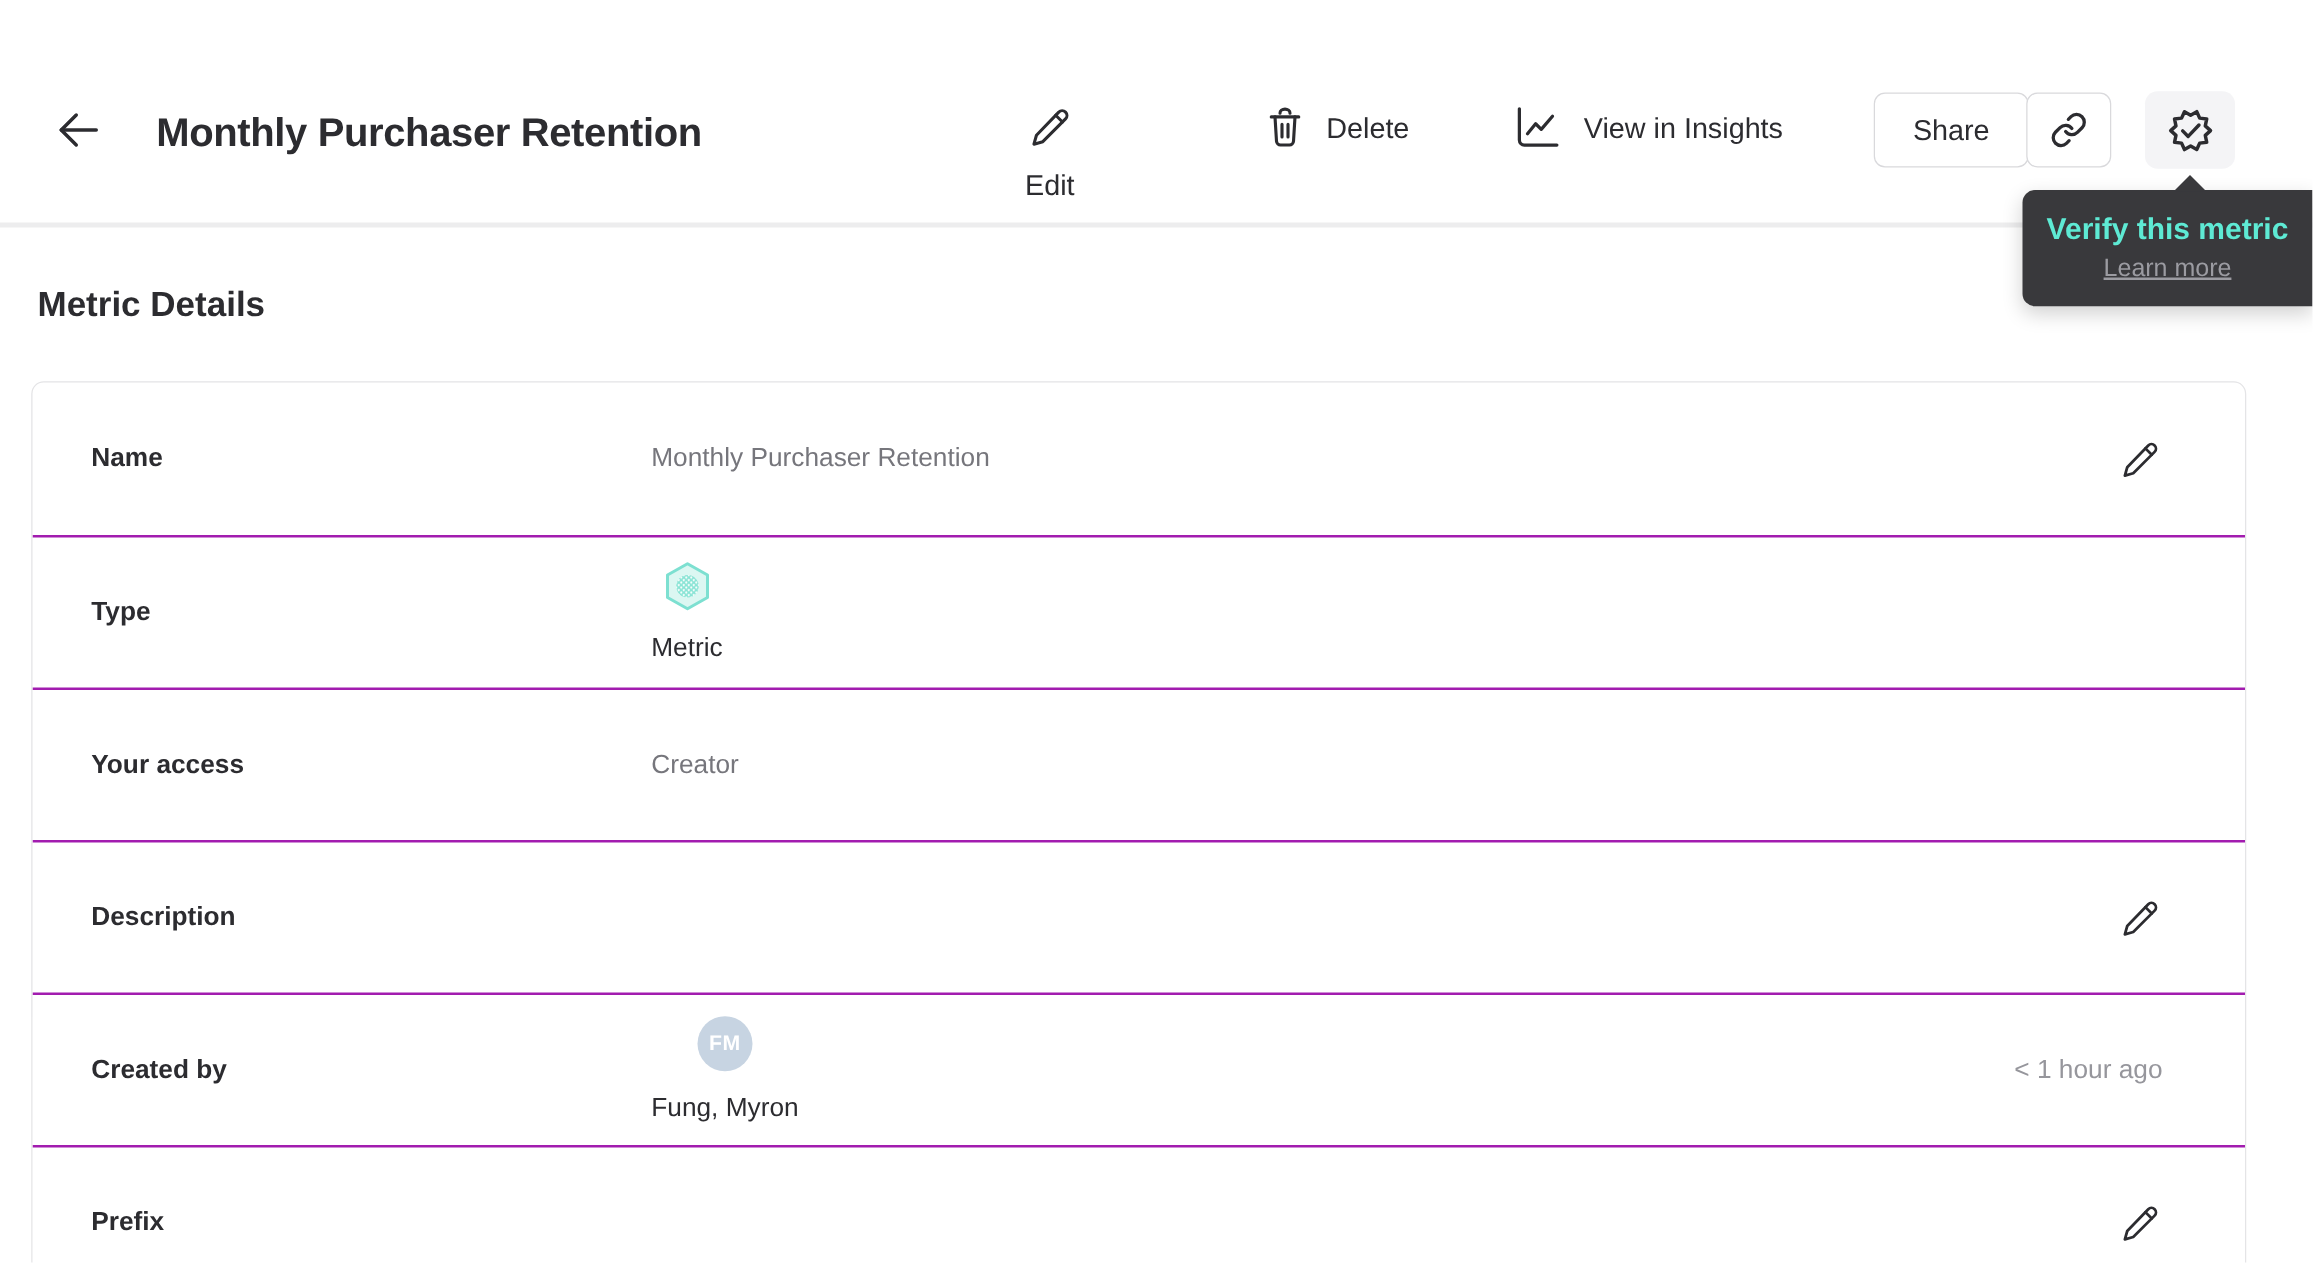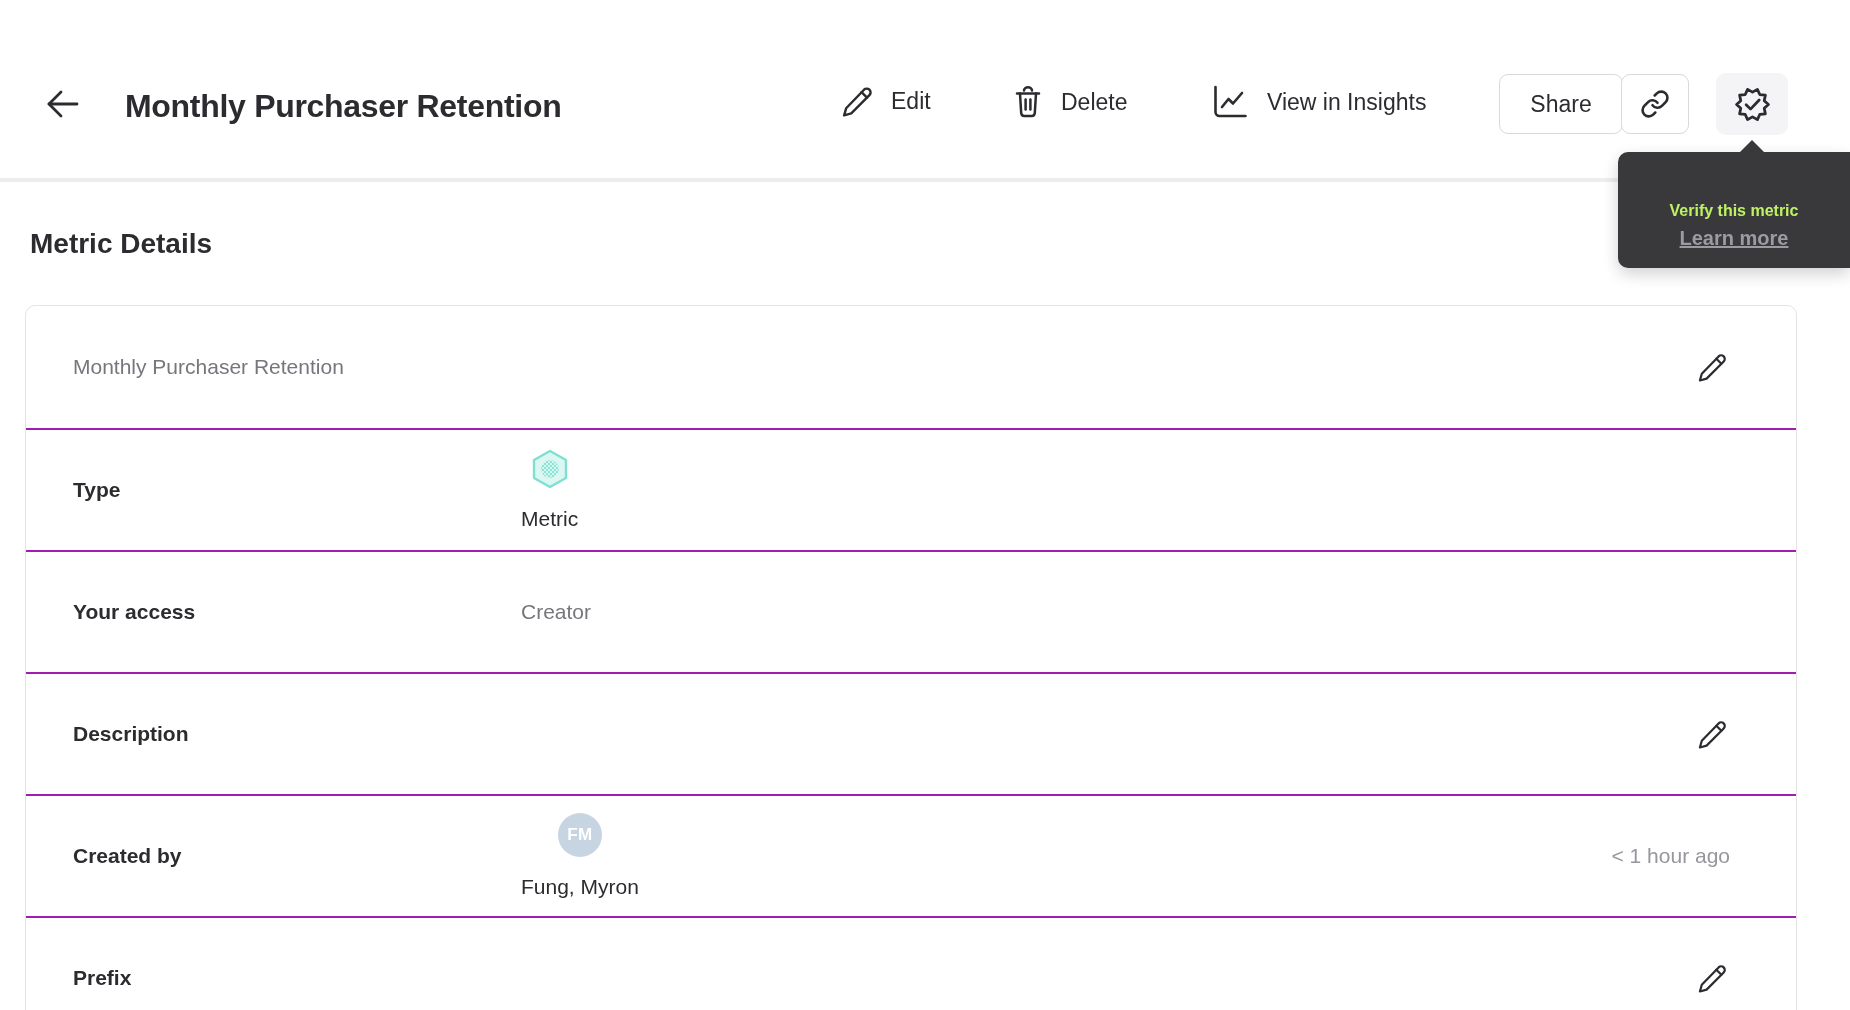--- a/index.html
+++ b/index.html
@@ -21,21 +21,21 @@
     position: absolute; left: 125px; top: 66px;
     font-size: 32px; font-weight: 700; letter-spacing: -0.3px; line-height: 1.2;
     white-space: nowrap;
   }
   .text-action {
     position: absolute; top: 84px; display: flex; align-items: center; gap: 17px;
     background: none; border: none; padding: 0; cursor: pointer;
     font-family: "Liberation Sans", sans-serif; font-size: 23px; font-weight: 500; color: #2c2c30;
     white-space: nowrap;
   }
-  .action-edit { left: 840px; }
+  .action-edit { left: 820px; flex-direction: column; }
   .action-delete { left: 1012px; }
   .action-insights { left: 1210px; }
   .btn-outline {
     position: absolute; top: 74px; height: 60px;
     display: flex; align-items: center; justify-content: center;
     background: #fff; border: 1.5px solid #d9d9dc; border-radius: 9px;
     font-family: "Liberation Sans", sans-serif; font-size: 23px; font-weight: 500; color: #2c2c30;
     cursor: pointer;
   }
   .btn-share { left: 1499px; width: 124px; text-align: center; }
@@ -51,23 +51,23 @@
     position: absolute; left: 1618px; top: 152px; width: 232px;
     background: #39393c; border-radius: 10px 0 0 10px;
     padding: 16px 12px 18px; text-align: center; z-index: 20;
     box-shadow: 0 6px 16px rgba(0,0,0,0.18);
   }
   .tooltip-arrow {
     position: absolute; top: -12px; left: 121px; width: 0; height: 0;
     border-left: 13px solid transparent; border-right: 13px solid transparent;
     border-bottom: 13px solid #39393c;
   }
-  .tooltip-title { color: #bef264; font-size: 16px; font-weight: 700; line-height: 1.3; margin-top: 33px; }
+  .tooltip-title { color: #5eead4; font-size: 24px; font-weight: 700; line-height: 1.3; }
   .tooltip-link {
-    display: inline-block; margin-top: 5px; color: #9b9ba1; font-size: 20px; font-weight: 700;
+    display: inline-block; margin-top: 5px; color: #9b9ba1; font-size: 20px; font-weight: 400;
     text-decoration: underline; cursor: pointer;
   }
 
   
   .section-heading { margin: 46px 0 0 30px; font-size: 28px; font-weight: 700; }
   .details-card {
     margin: 45px 0 0 25px; width: 1772px;
     border: 1.5px solid #e4e4e6; border-radius: 10px; background: #fff;
     overflow: hidden;
   }
@@ -165,20 +165,21 @@
   <div class="tooltip-arrow"></div>
   <div class="tooltip-title">Verify this metric</div>
   <a class="tooltip-link">Learn more</a>
 </div>
 
 <h2 class="section-heading">Metric Details</h2>
 
 <div class="details-card">
 
   <div class="detail-row">
+    <div class="row-label">Name</div>
     <div class="row-value">Monthly Purchaser Retention</div>
     <button class="row-action">
       <span>
         <svg width="32" height="32" viewBox="0 0 32 32" fill="none" stroke="currentColor" stroke-width="2.2" stroke-linecap="round" stroke-linejoin="round">
           <path d="M22.6 5.4a3.6 3.6 0 0 1 5.1 5.1L10.6 27.6 3.9 29.5l1.9-6.7L22.6 5.4z"></path>
           <path d="M20.3 7.7l5.1 5.1"></path>
         </svg>
       </span>
     </button>
   </div>

